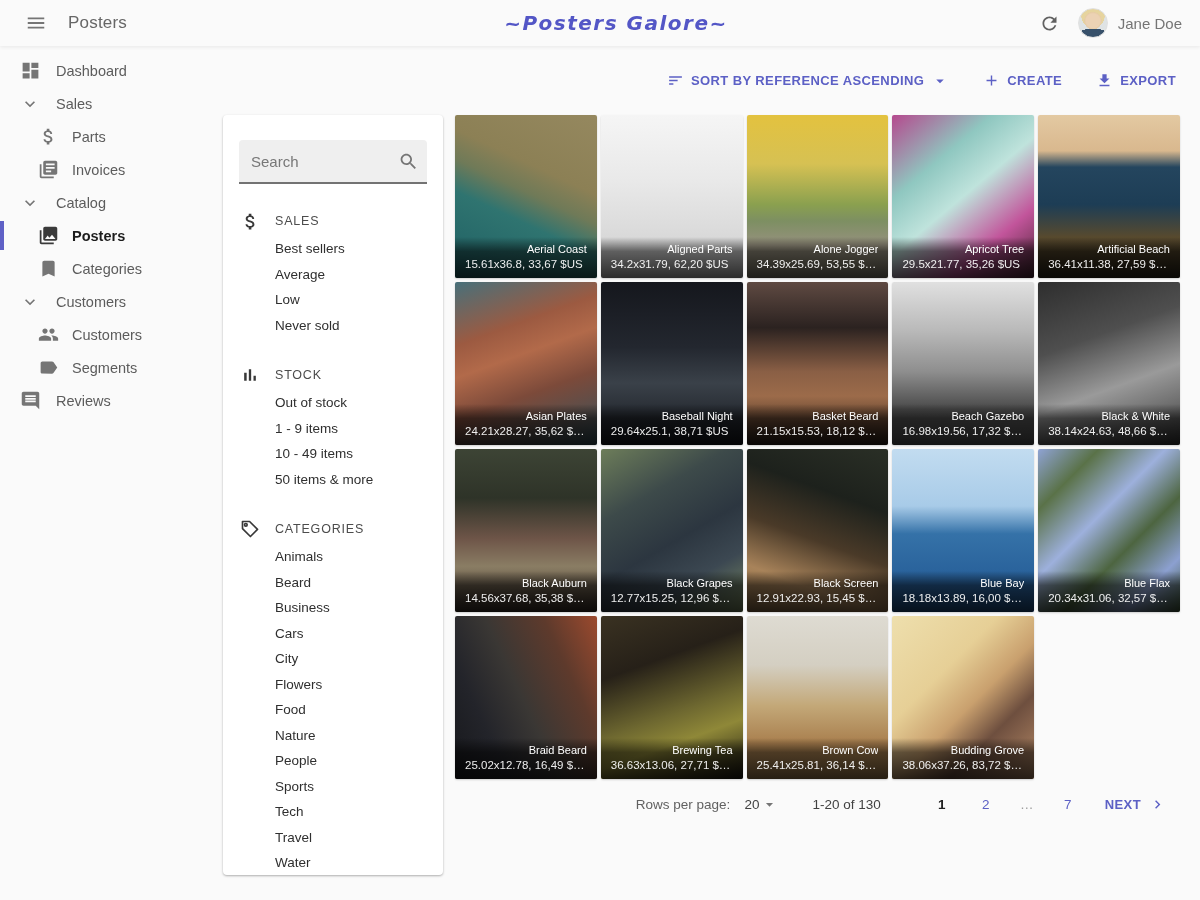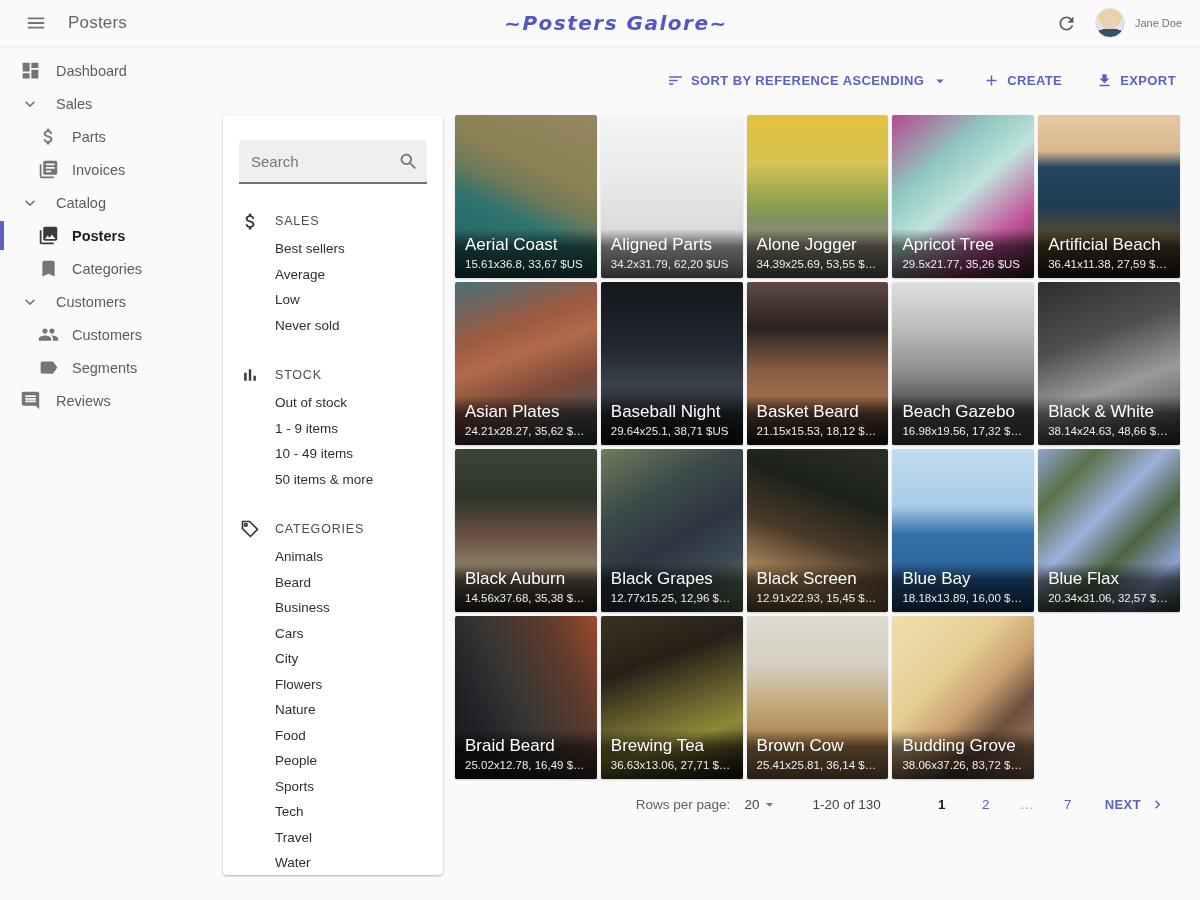--- a/index.html
+++ b/index.html
@@ -19,21 +19,21 @@
   .iconbtn { width:36px; height:36px; border:none; background:transparent; color:#616161;
              display:flex; align-items:center; justify-content:center; cursor:pointer; border-radius:50%; }
   .userbtn { display:flex; align-items:center; gap:10px; background:transparent; border:none; cursor:pointer; }
   .avatar { width:30px; height:30px; border-radius:50%;
             background:
               radial-gradient(ellipse 60% 28% at 50% 98%, #37506a 0 99%, transparent 100%),
               radial-gradient(circle at 50% 42%, #ecd2b4 0 32%, #e6cba4 40%, transparent 41%),
               radial-gradient(circle at 50% 26%, #e6d49e 0 46%, transparent 47%),
               radial-gradient(circle at 50% 50%, #dfe3e4 0 70%, #c6ced3 100%);
             border:1px solid #e0e0e0; }
-  .username { font-size:11px; color:#757575; }
+  .username { font-size:15px; color:#757575; }
 
   
   .layout { display:flex; height:854px; }
 
   
   .sidenav { width:223px; flex-shrink:0; padding-top:8px; }
   .nav-item { position:relative; height:33px; display:flex; align-items:center; gap:14px;
               padding-left:18px; cursor:pointer; color:#5c5c5c; }
   .nav-item.sub { padding-left:36px; gap:12px; }
   .nav-item .nav-icon { width:24px; height:24px; display:flex; align-items:center; justify-content:center; color:#757575; }
@@ -68,21 +68,21 @@
   .tbtn { display:flex; align-items:center; gap:7px; border:none; background:transparent;
           color:#5c60c5; font-family:"Liberation Sans",sans-serif; font-size:13px; font-weight:bold;
           letter-spacing:.4px; cursor:pointer; padding:6px 4px; border-radius:3px; }
   .tbtn svg { flex-shrink:0; }
 
   .grid { display:grid; grid-template-columns:repeat(5, 1fr); gap:4px; }
   .tile { position:relative; height:163px; border-radius:2px; overflow:hidden; cursor:pointer;
           box-shadow:0 1px 2px rgba(0,0,0,0.18); }
   .tile-caption { position:absolute; left:0; right:0; bottom:0; padding:6px 10px 8px;
                   background:linear-gradient(to top, rgba(0,0,0,0.78) 0%, rgba(0,0,0,0.55) 65%, rgba(0,0,0,0) 100%); }
-  .tile-title { color:#fff; font-size:17px; font-weight:400; white-space:nowrap; overflow:hidden; }
+  .tile-title { color:#fff; font-size:11px; font-weight:400; white-space:nowrap; overflow:hidden;text-align:right; }
   .tile-sub { color:rgba(255,255,255,0.92); font-size:11.5px; margin-top:3px; white-space:nowrap; overflow:hidden; }
 
   
   .pagination { height:50px; display:flex; align-items:center; justify-content:flex-end;
                 gap:0; padding-right:6px; color:#616161; font-size:13.5px; }
   .rpp-label { margin-right:14px; }
   .rpp-select { display:flex; align-items:center; gap:2px; color:#424242; cursor:pointer; margin-right:34px; }
   .rpp-select svg { color:#757575; }
   .range { color:#424242; margin-right:46px; }
   .pages { display:flex; align-items:center; gap:14px; margin-right:14px; }
@@ -262,22 +262,22 @@
             </span>
             <span class="f-title">CATEGORIES</span>
           </div>
           <div class="f-items">
             <div class="f-item">Animals</div>
             <div class="f-item">Beard</div>
             <div class="f-item">Business</div>
             <div class="f-item">Cars</div>
             <div class="f-item">City</div>
             <div class="f-item">Flowers</div>
+            <div class="f-item">Food</div>
             <div class="f-item">Nature</div>
-            <div class="f-item">Food</div>
             <div class="f-item">People</div>
             <div class="f-item">Sports</div>
             <div class="f-item">Tech</div>
             <div class="f-item">Travel</div>
             <div class="f-item">Water</div>
           </div>
         </div>
       </div>
   </aside>
 

